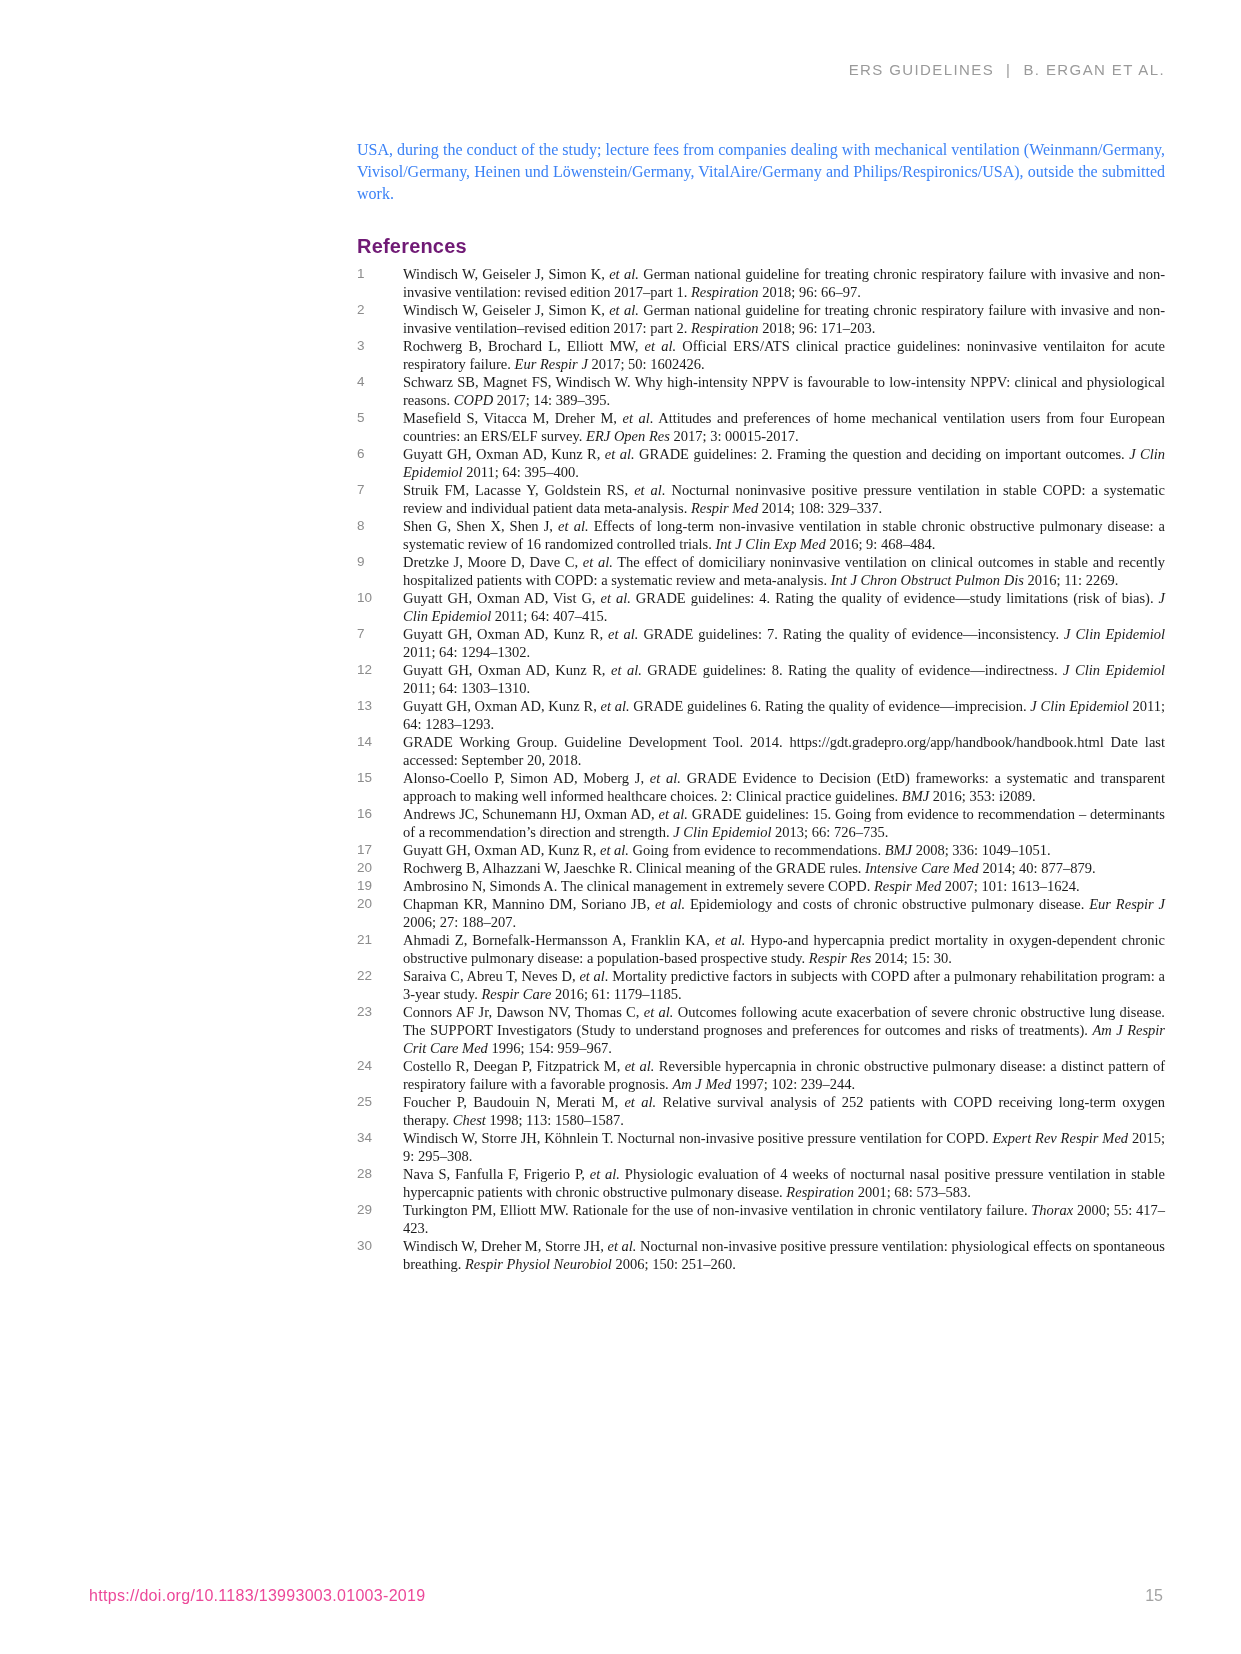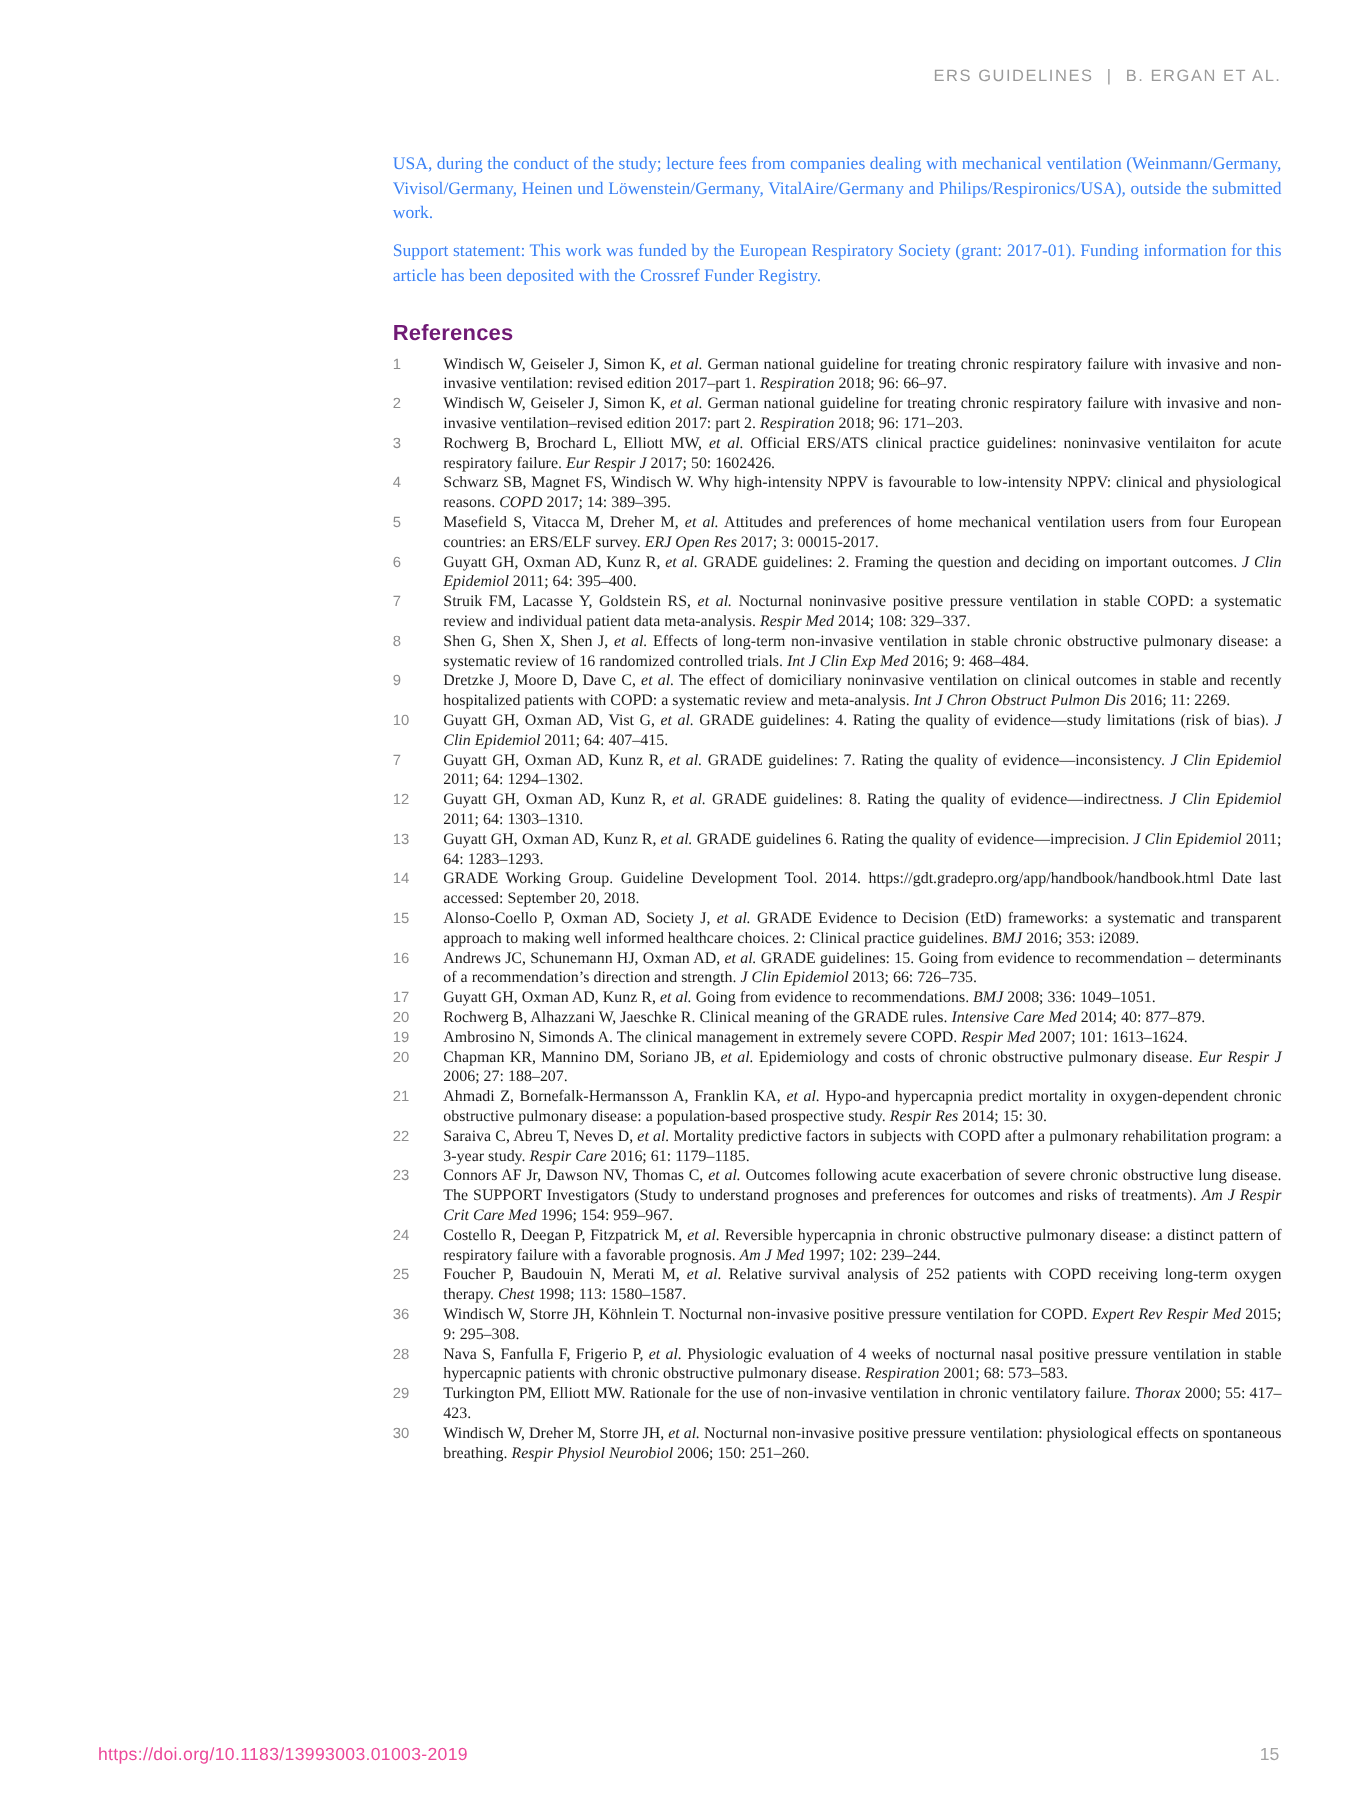--- a/index.html
+++ b/index.html
@@ -77,21 +77,20 @@
 <body>
 
 <div class="page">
 
   <div class="running-head">
     <span>ERS GUIDELINES</span><span class="sep">|</span><span>B. ERGAN ET AL.</span>
   </div>
 
   <div class="content">
     <p class="body-para">USA, during the conduct of the study; lecture fees from companies dealing with mechanical ventilation (Weinmann/Germany, Vivisol/Germany, Heinen und Löwenstein/Germany, VitalAire/Germany and Philips/Respironics/USA), outside the submitted work.</p>
-    <p class="body-para">Support statement: This work was funded by the European Respiratory Society (grant: 2017-01). Funding information for this article has been deposited with the Crossref Funder Registry.</p>
 
     <h2 class="references-title">References</h2>
 
     <div class="reference-list">
   <div class="reference-item">
     <div class="reference-number">1</div>
     <div class="reference-text"><span>Windisch W, Geiseler J, Simon K, </span><i>et al.</i><span> German national guideline for treating chronic respiratory failure with invasive and non-invasive ventilation: revised edition 2017–part 1. </span><i>Respiration</i><span> 2018; 96: 66–97.</span></div>
   </div>
 
   <div class="reference-item">
@@ -154,21 +153,21 @@
     <div class="reference-text"><span>Guyatt GH, Oxman AD, Kunz R, </span><i>et al.</i><span> GRADE guidelines 6. Rating the quality of evidence—imprecision. </span><i>J Clin Epidemiol</i><span> 2011; 64: 1283–1293.</span></div>
   </div>
 
   <div class="reference-item">
     <div class="reference-number">14</div>
     <div class="reference-text"><span>GRADE Working Group. Guideline Development Tool. 2014. https://gdt.gradepro.org/app/handbook/handbook.html Date last accessed: September 20, 2018.</span></div>
   </div>
 
   <div class="reference-item">
     <div class="reference-number">15</div>
-    <div class="reference-text"><span>Alonso-Coello P, Oxman AD, Society J, </span><i>et al.</i><span> GRADE Evidence to Decision (EtD) frameworks: a systematic and transparent approach to making well informed healthcare choices. 2: Clinical practice guidelines. </span><i>BMJ</i><span> 2016; 353: i2089.</span></div>
+    <div class="reference-text"><span>Alonso-Coello P, Simon AD, Moberg J, </span><i>et al.</i><span> GRADE Evidence to Decision (EtD) frameworks: a systematic and transparent approach to making well informed healthcare choices. 2: Clinical practice guidelines. </span><i>BMJ</i><span> 2016; 353: i2089.</span></div>
   </div>
 
   <div class="reference-item">
     <div class="reference-number">16</div>
     <div class="reference-text"><span>Andrews JC, Schunemann HJ, Oxman AD, </span><i>et al.</i><span> GRADE guidelines: 15. Going from evidence to recommendation – determinants of a recommendation’s direction and strength. </span><i>J Clin Epidemiol</i><span> 2013; 66: 726–735.</span></div>
   </div>
 
   <div class="reference-item">
     <div class="reference-number">17</div>
     <div class="reference-text"><span>Guyatt GH, Oxman AD, Kunz R, </span><i>et al.</i><span> Going from evidence to recommendations. </span><i>BMJ</i><span> 2008; 336: 1049–1051.</span></div>
@@ -208,21 +207,21 @@
     <div class="reference-number">24</div>
     <div class="reference-text"><span>Costello R, Deegan P, Fitzpatrick M, </span><i>et al.</i><span> Reversible hypercapnia in chronic obstructive pulmonary disease: a distinct pattern of respiratory failure with a favorable prognosis. </span><i>Am J Med</i><span> 1997; 102: 239–244.</span></div>
   </div>
 
   <div class="reference-item">
     <div class="reference-number">25</div>
     <div class="reference-text"><span>Foucher P, Baudouin N, Merati M, </span><i>et al.</i><span> Relative survival analysis of 252 patients with COPD receiving long-term oxygen therapy. </span><i>Chest</i><span> 1998; 113: 1580–1587.</span></div>
   </div>
 
   <div class="reference-item">
-    <div class="reference-number">36</div>
+    <div class="reference-number">34</div>
     <div class="reference-text"><span>Windisch W, Storre JH, Köhnlein T. Nocturnal non-invasive positive pressure ventilation for COPD. </span><i>Expert Rev Respir Med</i><span> 2015; 9: 295–308.</span></div>
   </div>
 
 
   <div class="reference-item">
     <div class="reference-number">28</div>
     <div class="reference-text"><span>Nava S, Fanfulla F, Frigerio P, </span><i>et al.</i><span> Physiologic evaluation of 4 weeks of nocturnal nasal positive pressure ventilation in stable hypercapnic patients with chronic obstructive pulmonary disease. </span><i>Respiration</i><span> 2001; 68: 573–583.</span></div>
   </div>
 
   <div class="reference-item">

